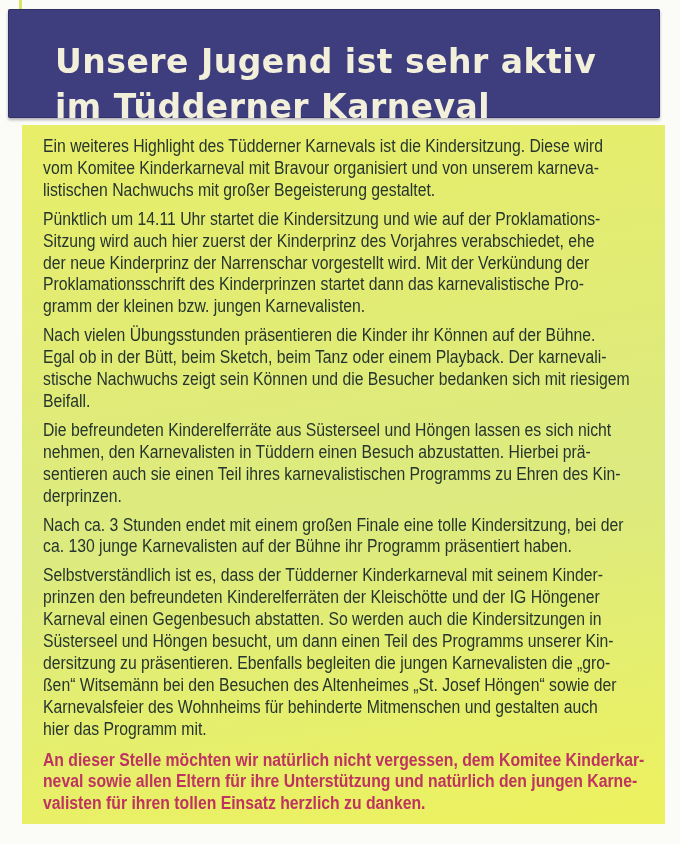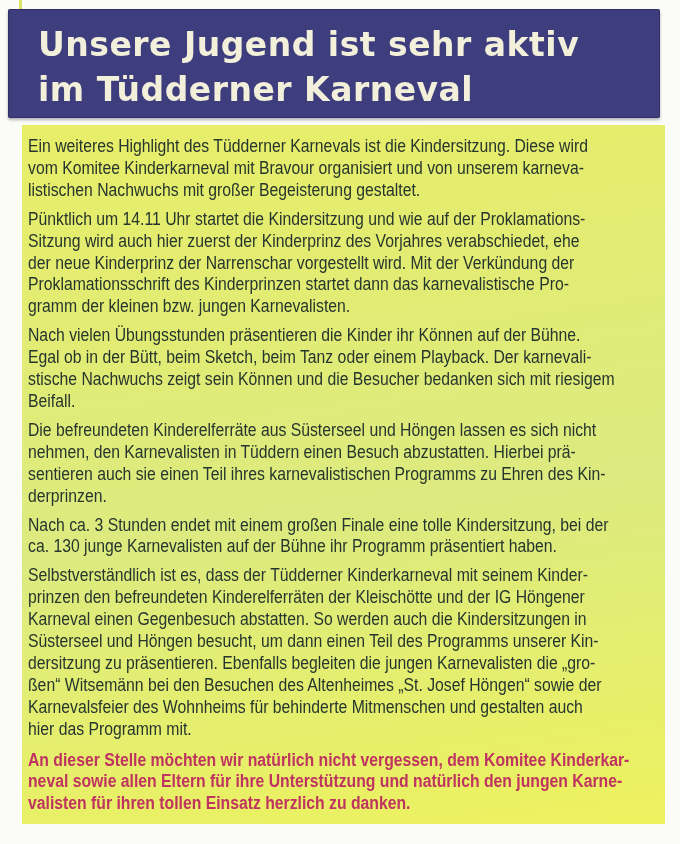--- a/index.html
+++ b/index.html
@@ -17,38 +17,38 @@
   .banner {
     position: absolute; left: 8px; top: 9px;
     width: 652px; height: 109px;
     background: var(--banner, #3e3d7e);
     border-radius: 2px;
     box-shadow: 0 2px 3px rgba(40,40,60,.35), inset 0 0 0 1px rgba(20,20,45,.3);
     box-sizing: border-box;
     padding: 13px 0 0 30px;
   }
   .banner-title {
-    margin: 0;
+    margin: 17px;
     font-family: "DejaVu Sans", sans-serif;
     font-weight: bold;
     font-size: 33px;
     line-height: 45px;
     letter-spacing: .5px;
     color: var(--banner_text, #f2efda);
     white-space: pre-line;
   }
   .content {
     position: absolute; left: 22px; top: 125px;
     width: 643px; height: 699px;
     background: linear-gradient(172deg,
       var(--body_bg_top, #e8ee68) 0%,
       var(--body_bg_mid, #dcea80) 55%,
       var(--body_bg_bottom, #edf25e) 100%);
     box-sizing: border-box;
-    padding: 11px 0 0 6px;
+    padding: 11px 0 0 21px;
   }
   .para {
     width: 676px;
     transform: scaleX(.9);
     transform-origin: 0 0;
     font-size: 17.5px;
     line-height: 21.9px;
     color: var(--text, #26352d);
     margin: 0 0 7px 0;
     white-space: pre-line;

